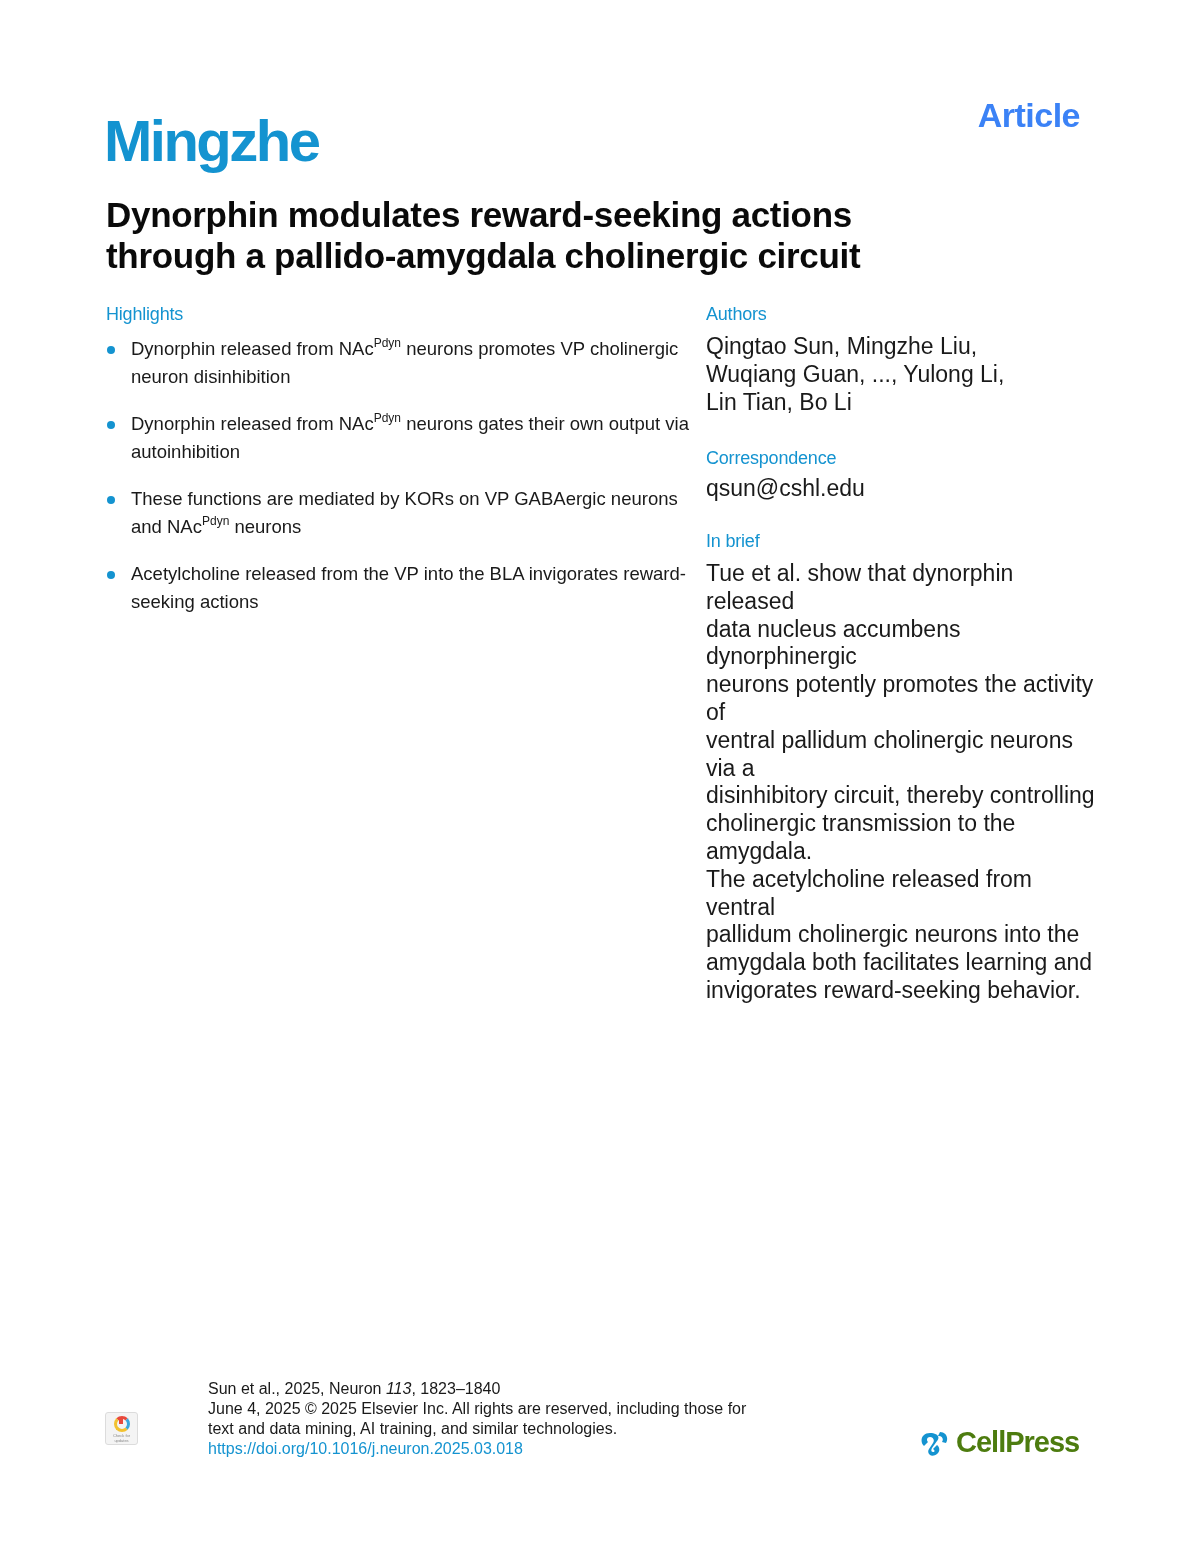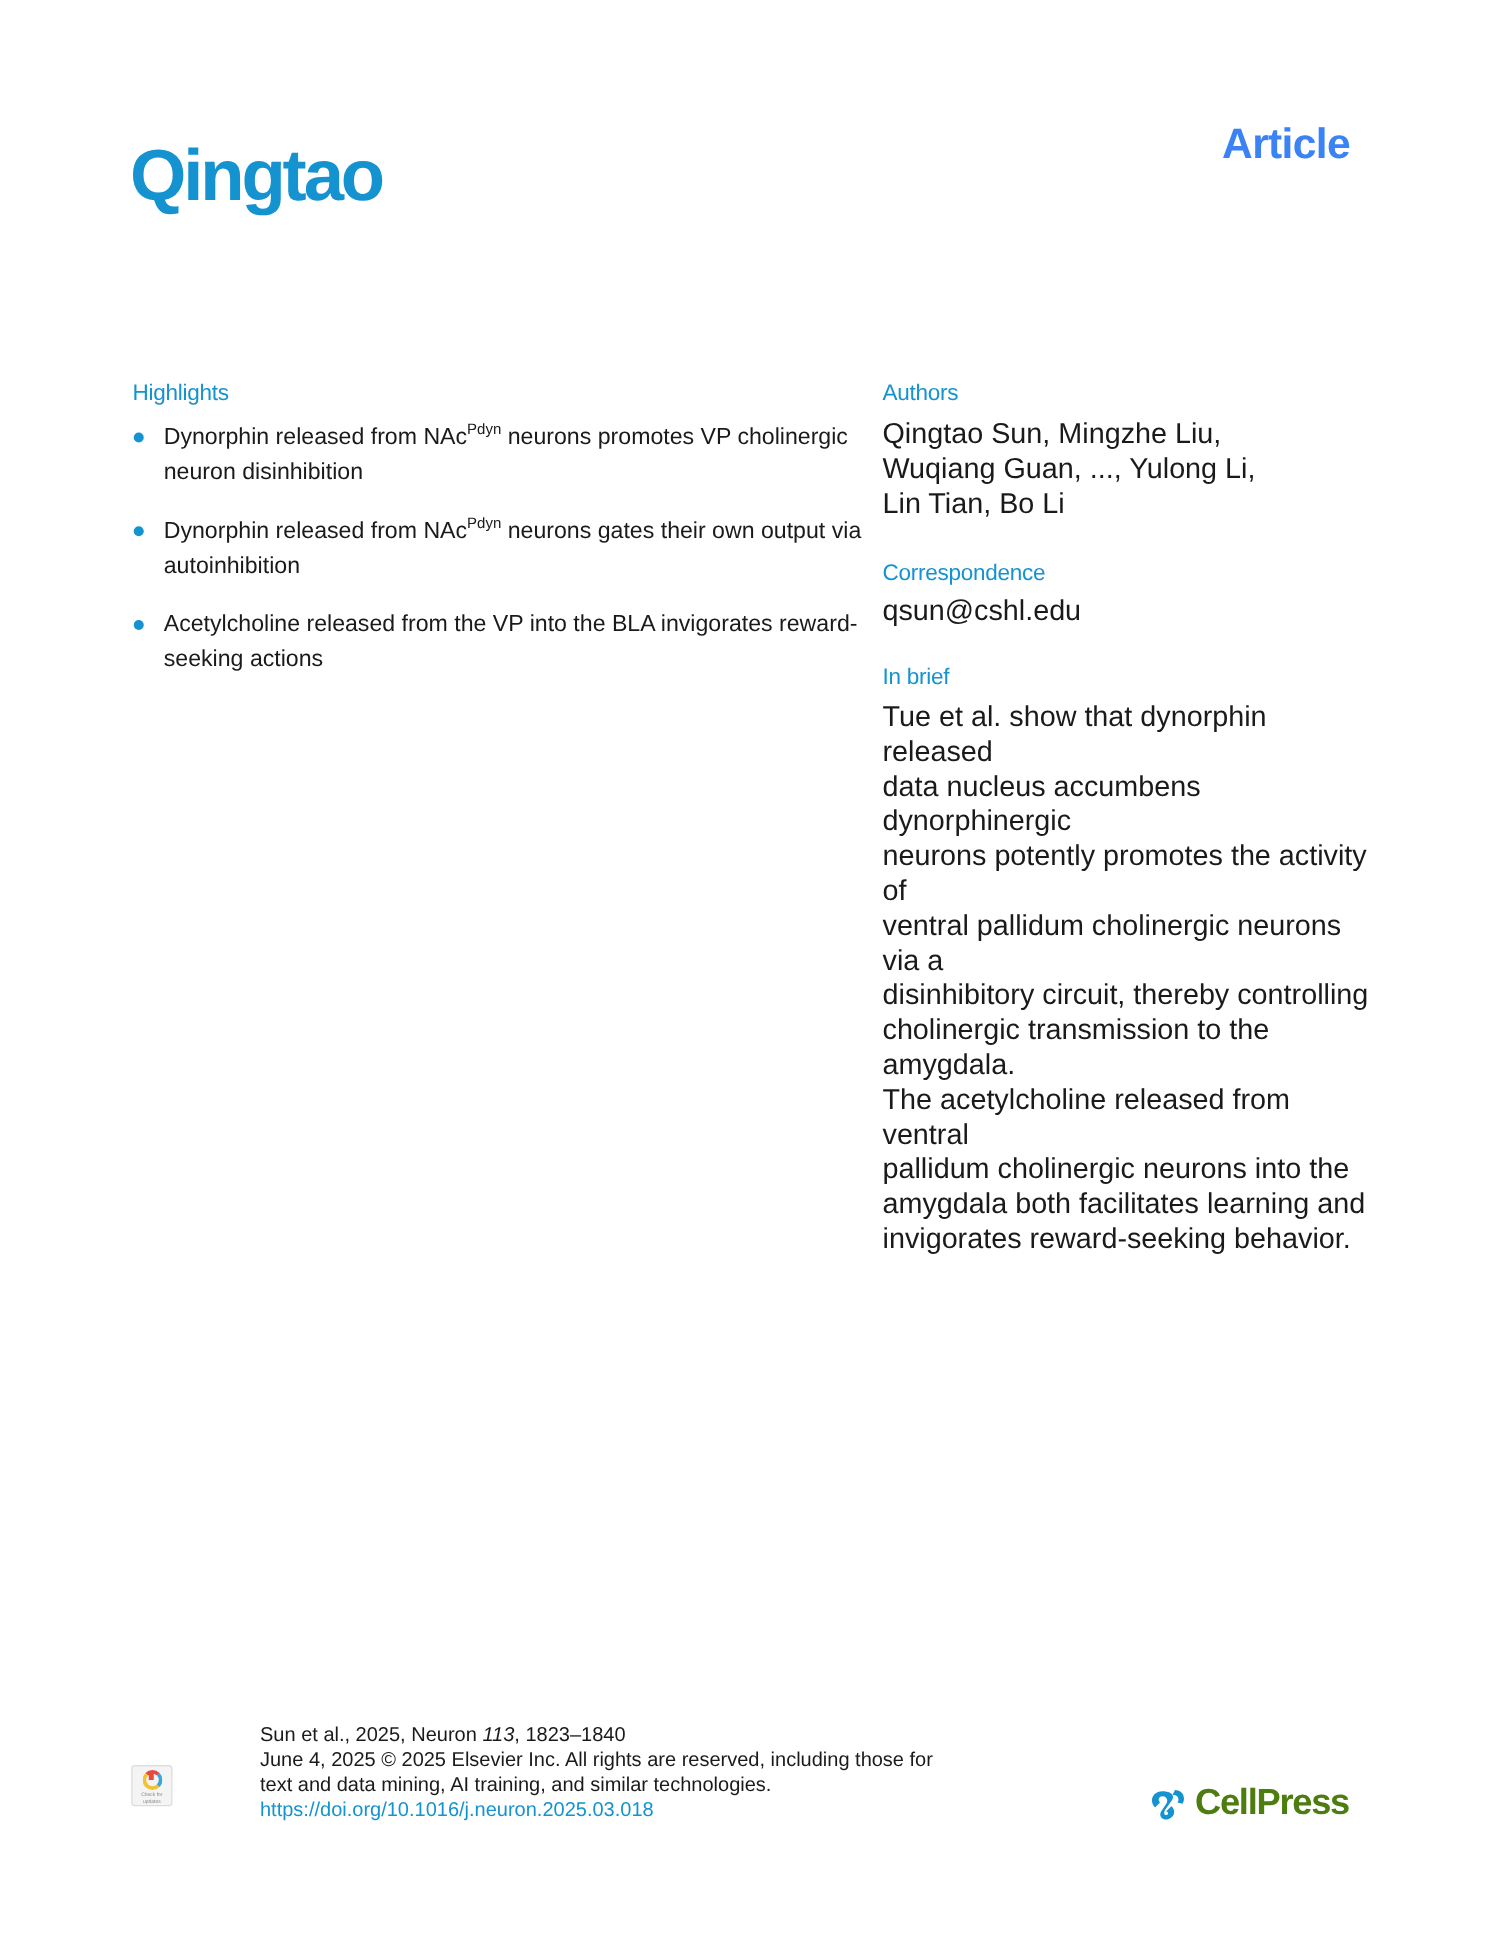--- a/index.html
+++ b/index.html
@@ -85,33 +85,41 @@
   .cellpress-text {
     font-size: 29px; font-weight: bold; color: #4d7c0f; letter-spacing: -1px; line-height: 1;
   }
 </style>
 </head>
 <body>
 
 <div class="page">
 
   <div class="article-label">Article</div>
-  <div class="journal-logo">Qingtao</div>
+  <div class="journal-logo">Mingzhe</div>
 
+  <h1 class="paper-title">
+    <span>Dynorphin modulates reward-seeking actions</span><br>
+    <span>through a pallido-amygdala cholinergic circuit</span>
+  </h1>
 
   <section class="highlights">
     <h2 class="section-heading">Highlights</h2>
     <ul>
       <li>
         <span class="bullet"></span>
         <span>Dynorphin released from NAc</span><sup>Pdyn</sup><span> neurons promotes VP cholinergic neuron disinhibition</span>
       </li>
       <li>
         <span class="bullet"></span>
         <span>Dynorphin released from NAc</span><sup>Pdyn</sup><span> neurons gates their own output via autoinhibition</span>
+      </li>
+      <li>
+        <span class="bullet"></span>
+        <span>These functions are mediated by KORs on VP GABAergic neurons and NAc</span><sup>Pdyn</sup><span> neurons</span>
       </li>
       <li>
         <span class="bullet"></span>
         <span>Acetylcholine released from the VP into the BLA invigorates reward-seeking actions</span>
       </li>
     </ul>
   </section>
 
   <section class="side authors">
     <h2 class="section-heading">Authors</h2>

